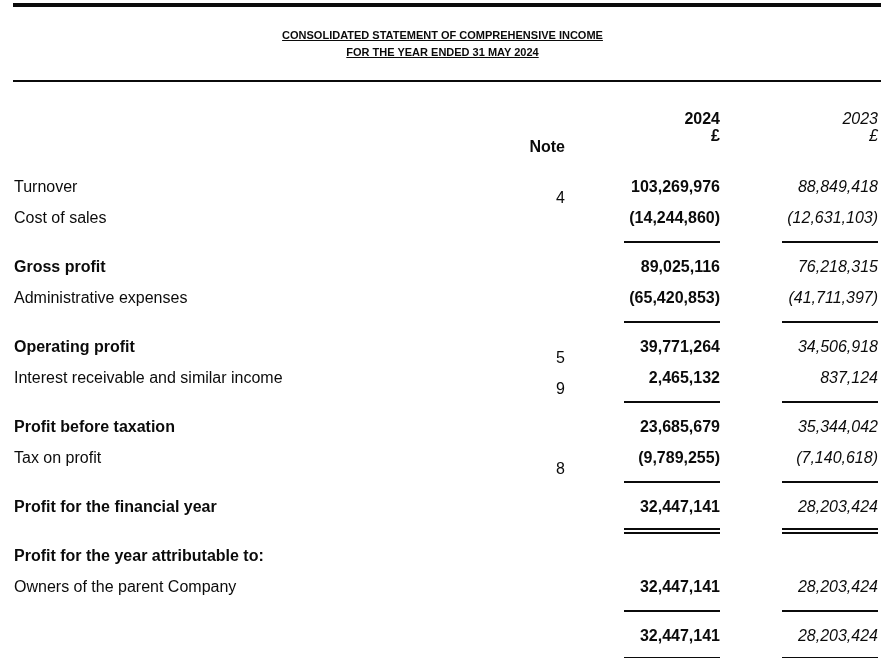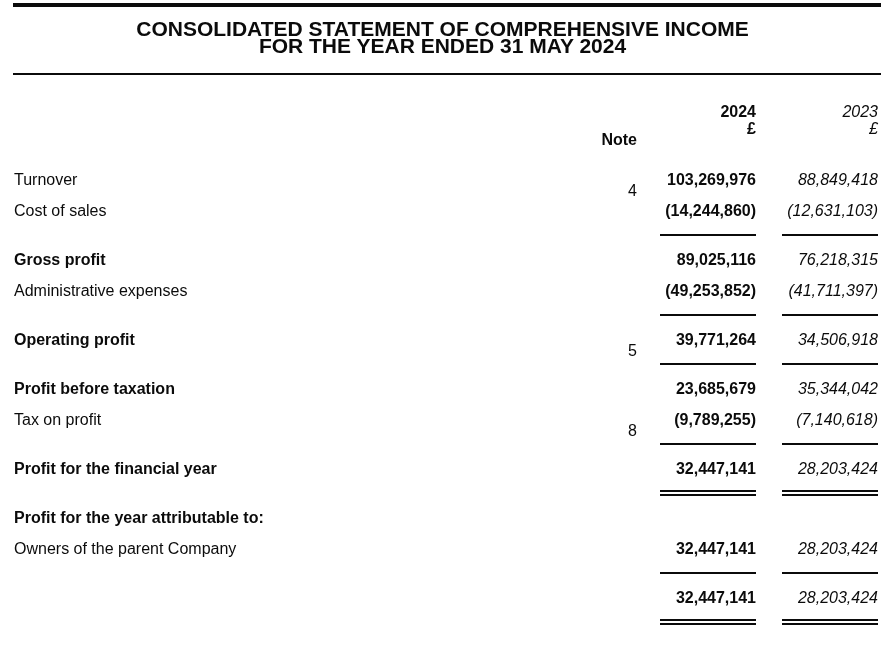--- a/index.html
+++ b/index.html
@@ -13,33 +13,35 @@
     overflow: hidden;
   }
   .page { width: 885px; height: 658px; position: relative; }
   .top-rule {
     height: 4px; background: #0b0b0b;
     margin: 3px 4px 0 13px;
   }
   .title-block {
     text-align: center;
     font-weight: 700;
-    font-size: 21px;
+    font-size: 11px;
     line-height: 17px;
-    margin-top: 13px;
+    margin-top: 20px;
+    text-decoration: underline;
   }
   .header-rule {
     height: 2px; background: #0b0b0b;
     margin: 19px 4px 0 13px;
   }
   .row {
     display: flex;
     align-items: center;
     padding: 0 7px 0 14px;
     box-sizing: border-box;
+    gap: 36px;
   }
   .c-label { flex: 1; text-align: left; white-space: nowrap; }
   .c-note  { width: 60px;  text-align: right; margin-top: 23px; }
   .c-2024  { width: 104px; margin-left: 15px; text-align: right; }
   .c-2023  { width: 104px; margin-left: 18px; text-align: right; font-style: italic; }
   .bold { font-weight: 700; }
   .col-headers { margin-top: 28px; }
   .hdr-row { height: 17px; }
   .statement-rows { margin-top: 27px; }
   .row-data { height: 31px; align-items: center; }
@@ -109,39 +111,45 @@
       </div>
       <div class="row row-data">
         <div class="c-label bold">Gross profit</div>
         <div class="c-note"></div>
         <div class="c-2024">89,025,116</div>
         <div class="c-2023">76,218,315</div>
       </div>
       <div class="row row-data">
         <div class="c-label">Administrative expenses</div>
         <div class="c-note"></div>
-        <div class="c-2024">(49,253,852)</div>
+        <div class="c-2024">(65,420,853)</div>
         <div class="c-2023">(41,711,397)</div>
       </div>
       <div class="row row-rule">
         <div class="c-label"></div>
         <div class="c-note"></div>
         <div class="c-2024">
           <div class="line-single"></div>
         </div>
         <div class="c-2023">
           <div class="line-single"></div>
         </div>
       </div>
       <div class="row row-data">
         <div class="c-label bold">Operating profit</div>
         <div class="c-note">5</div>
         <div class="c-2024">39,771,264</div>
         <div class="c-2023">34,506,918</div>
       </div>
+      <div class="row row-data">
+        <div class="c-label">Interest receivable and similar income</div>
+        <div class="c-note">9</div>
+        <div class="c-2024">2,465,132</div>
+        <div class="c-2023">837,124</div>
+      </div>
       <div class="row row-rule">
         <div class="c-label"></div>
         <div class="c-note"></div>
         <div class="c-2024">
           <div class="line-single"></div>
         </div>
         <div class="c-2023">
           <div class="line-single"></div>
         </div>
       </div>

